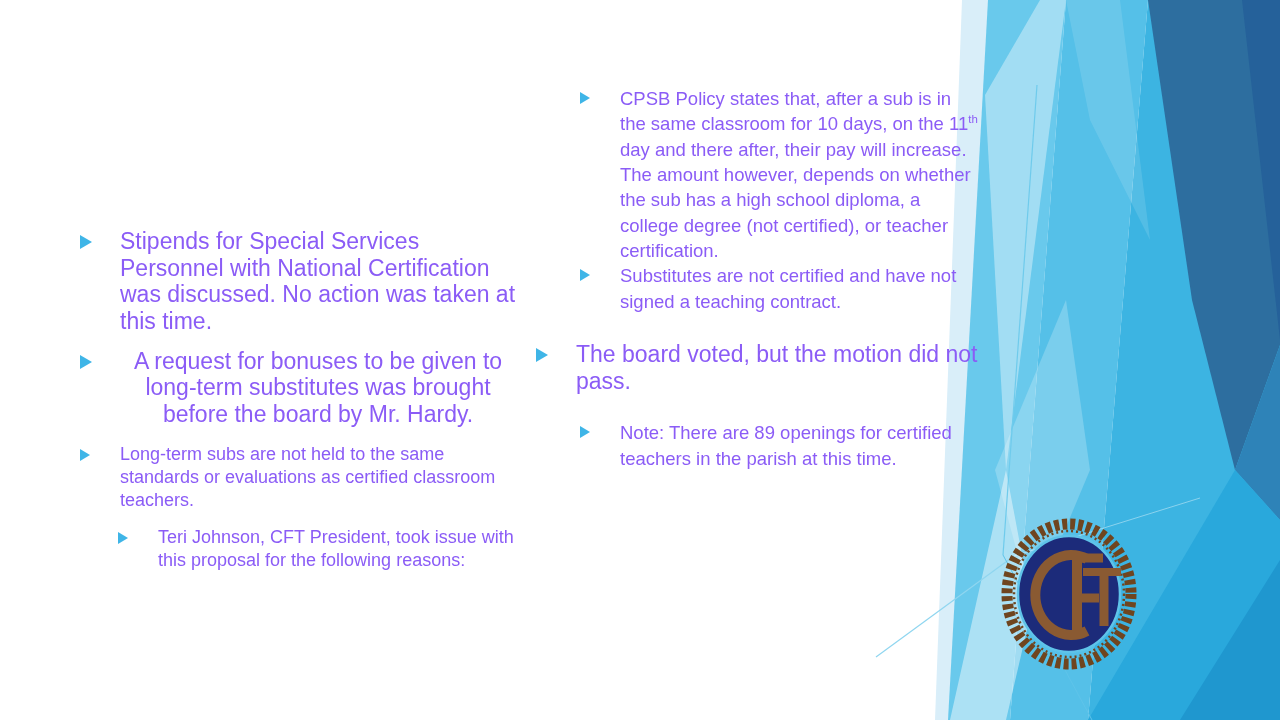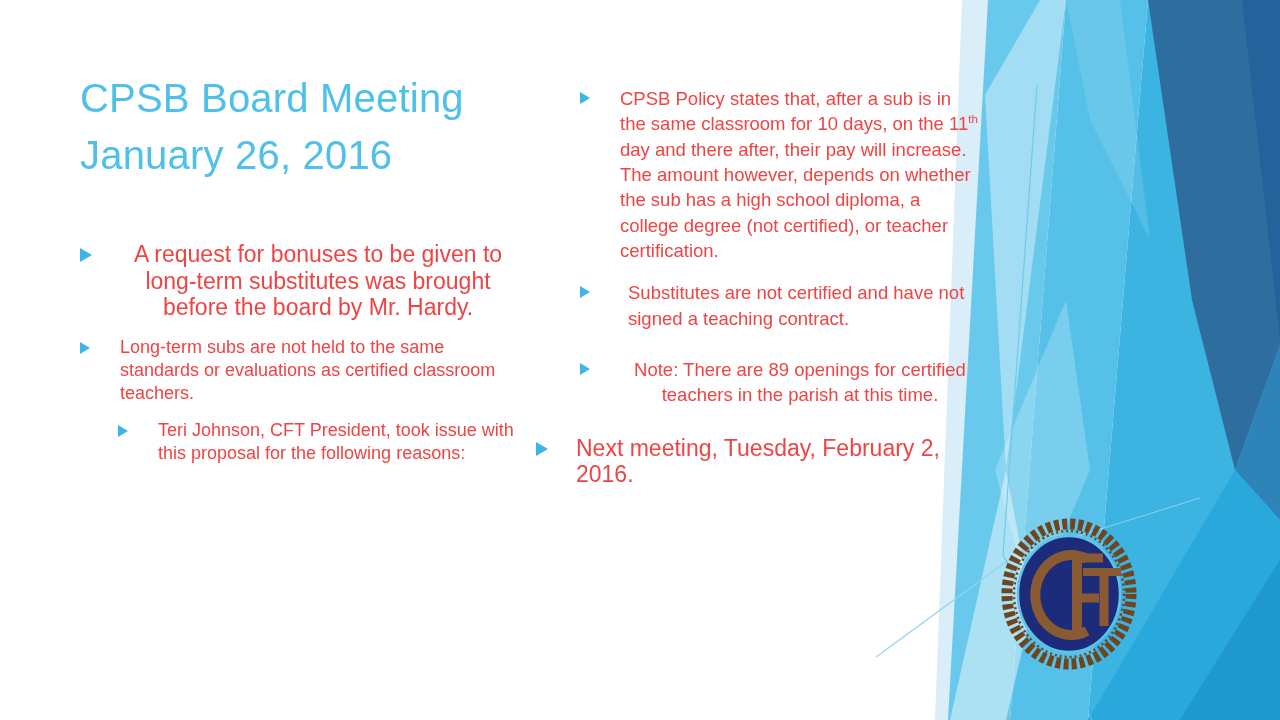--- a/index.html
+++ b/index.html
@@ -7,40 +7,40 @@
     position:relative;width:1280px;height:720px;background:#ffffff;
     overflow:hidden;font-family:"Liberation Sans",sans-serif;
     -webkit-font-smoothing:antialiased;
   }
   .deco{position:absolute;inset:0;pointer-events:none;}
   .title{
     position:absolute;left:80px;top:70px;width:520px;
     font-size:40px;line-height:1.43;font-weight:400;color:#4fc0e9;
     letter-spacing:0.2px;
   }
-  .col{position:absolute;color:#ef4444;}
+  .col{position:absolute;color:#8b5cf6;}
   .col-left{left:80px;top:228px;width:436px;}
   .col-right{left:536px;top:86px;width:456px;}
   .bullet{display:flex;align-items:flex-start;}
   .tri{flex:0 0 auto;width:0;height:0;border-style:solid;border-color:transparent;}
   .tri-lg{
     border-left:12px solid #3fb5e7;border-top-width:7px;border-bottom-width:7px;
     margin-top:7px;margin-right:25px;
   }
   .tri-sm{
     border-left:10px solid #3fb5e7;border-top-width:6px;border-bottom-width:6px;
     margin-top:6px;margin-right:27px;
   }
   .t-lg{font-size:23px;line-height:1.16;}
   .t-sm{font-size:18px;line-height:1.28;}
   .t-sm-r{font-size:18.5px;line-height:1.37;}
   .indent-2{margin-left:38px;}
   .r-indent-2{margin-left:44px;}
   .mt13{margin-top:13px;text-align:center;} .mt14{margin-top:14px;} .mt15{margin-top:15px;}
-  .mt17{margin-top:17px;gap:8px;} .mt26{margin-top:26px;} .mt27{margin-top:27px;}
+  .mt17{} .mt26{margin-top:26px;} .mt27{margin-top:27px;}
   sup{font-size:62%;vertical-align:super;line-height:0;}
   .logo{position:absolute;left:997px;top:514px;width:148px;height:160px;}
   .sr-only{
     position:absolute;width:1px;height:1px;overflow:hidden;
     clip:rect(0 0 0 0);white-space:nowrap;
   }
 </style>
 </head>
 <body>
 
@@ -71,26 +71,26 @@
       <polygon points="995,470 1066,300 1090,470 1032,608" fill="#ffffff" opacity="0.22"></polygon>
       <polygon points="1066,0 1120,0 1150,240 1090,120" fill="#ffffff" opacity="0.12"></polygon>
 
       <line x1="1037" y1="85" x2="1003" y2="555" stroke="#6fcbec" stroke-width="1.2"></line>
       <line x1="876" y1="657" x2="1014" y2="556" stroke="#8fd6f0" stroke-width="1.2"></line>
       <line x1="1003" y1="555" x2="1092" y2="720" stroke="#5fc3e9" stroke-width="1"></line>
       <line x1="1014" y1="556" x2="1200" y2="498" stroke="#ffffff" stroke-width="1" opacity="0.4"></line>
     </svg>
   </div>
 
-  <div class="title">
-    <div>CPSB Board Meeting</div>
-    <div>January 26, 2016</div>
-  </div>
 
   <div class="col col-left">
+    <div class="bullet t-lg">
+      <span class="tri tri-lg"></span>
+      <span>Stipends for Special Services Personnel with National Certification was discussed. No action was taken at this time.</span>
+    </div>
     <div class="bullet t-lg mt13">
       <span class="tri tri-lg"></span>
       <span>A request for bonuses to be given to long-term substitutes was brought before the board by Mr. Hardy.</span>
     </div>
     <div class="bullet t-sm mt15">
       <span class="tri tri-sm"></span>
       <span>Long-term subs are not held to the same standards or evaluations as certified classroom teachers.</span>
     </div>
     <div class="bullet t-sm indent-2 mt14">
       <span class="tri tri-sm"></span>
@@ -100,27 +100,27 @@
 
   <div class="col col-right">
     <div class="bullet t-sm-r r-indent-2" style="width:400px;">
       <span class="tri tri-sm"></span>
       <span><span>CPSB Policy states that, after a sub is in the same classroom for 10 days, on the 11</span><sup>th</sup><span> day and there after, their pay will increase. The amount however, depends on whether the sub has a high school diploma, a college degree (not certified), or teacher certification.</span></span>
     </div>
     <div class="bullet t-sm-r r-indent-2 mt17" style="width:400px;">
       <span class="tri tri-sm"></span>
       <span>Substitutes are not certified and have not signed a teaching contract.</span>
     </div>
-    <div class="bullet t-sm-r r-indent-2 mt26" style="width:400px;text-align:center;">
+    <div class="bullet t-lg mt27">
+      <span class="tri tri-lg"></span>
+      <span>The board voted, but the motion did not pass.</span>
+    </div>
+    <div class="bullet t-sm-r r-indent-2 mt26" style="width:400px;">
       <span class="tri tri-sm"></span>
       <span>Note: There are 89 openings for certified teachers in the parish at this time.</span>
-    </div>
-    <div class="bullet t-lg mt27">
-      <span class="tri tri-lg"></span>
-      <span>Next meeting, Tuesday, February 2, 2016.</span>
     </div>
   </div>
 
   <div class="logo">
     <svg width="148" height="160" viewBox="0 0 148 160" xmlns="http://www.w3.org/2000/svg">
 
       <ellipse cx="72" cy="80" rx="62" ry="70" fill="none" stroke="#6f451f" stroke-width="11" stroke-dasharray="5 3"></ellipse>
       <ellipse cx="72" cy="80" rx="55" ry="63" fill="none" stroke="#6f451f" stroke-width="2.5" stroke-dasharray="2 3"></ellipse>
 
       <ellipse cx="72" cy="80" rx="51" ry="58" fill="#1c2b7a" stroke="#5fc3e9" stroke-width="2.5"></ellipse>

